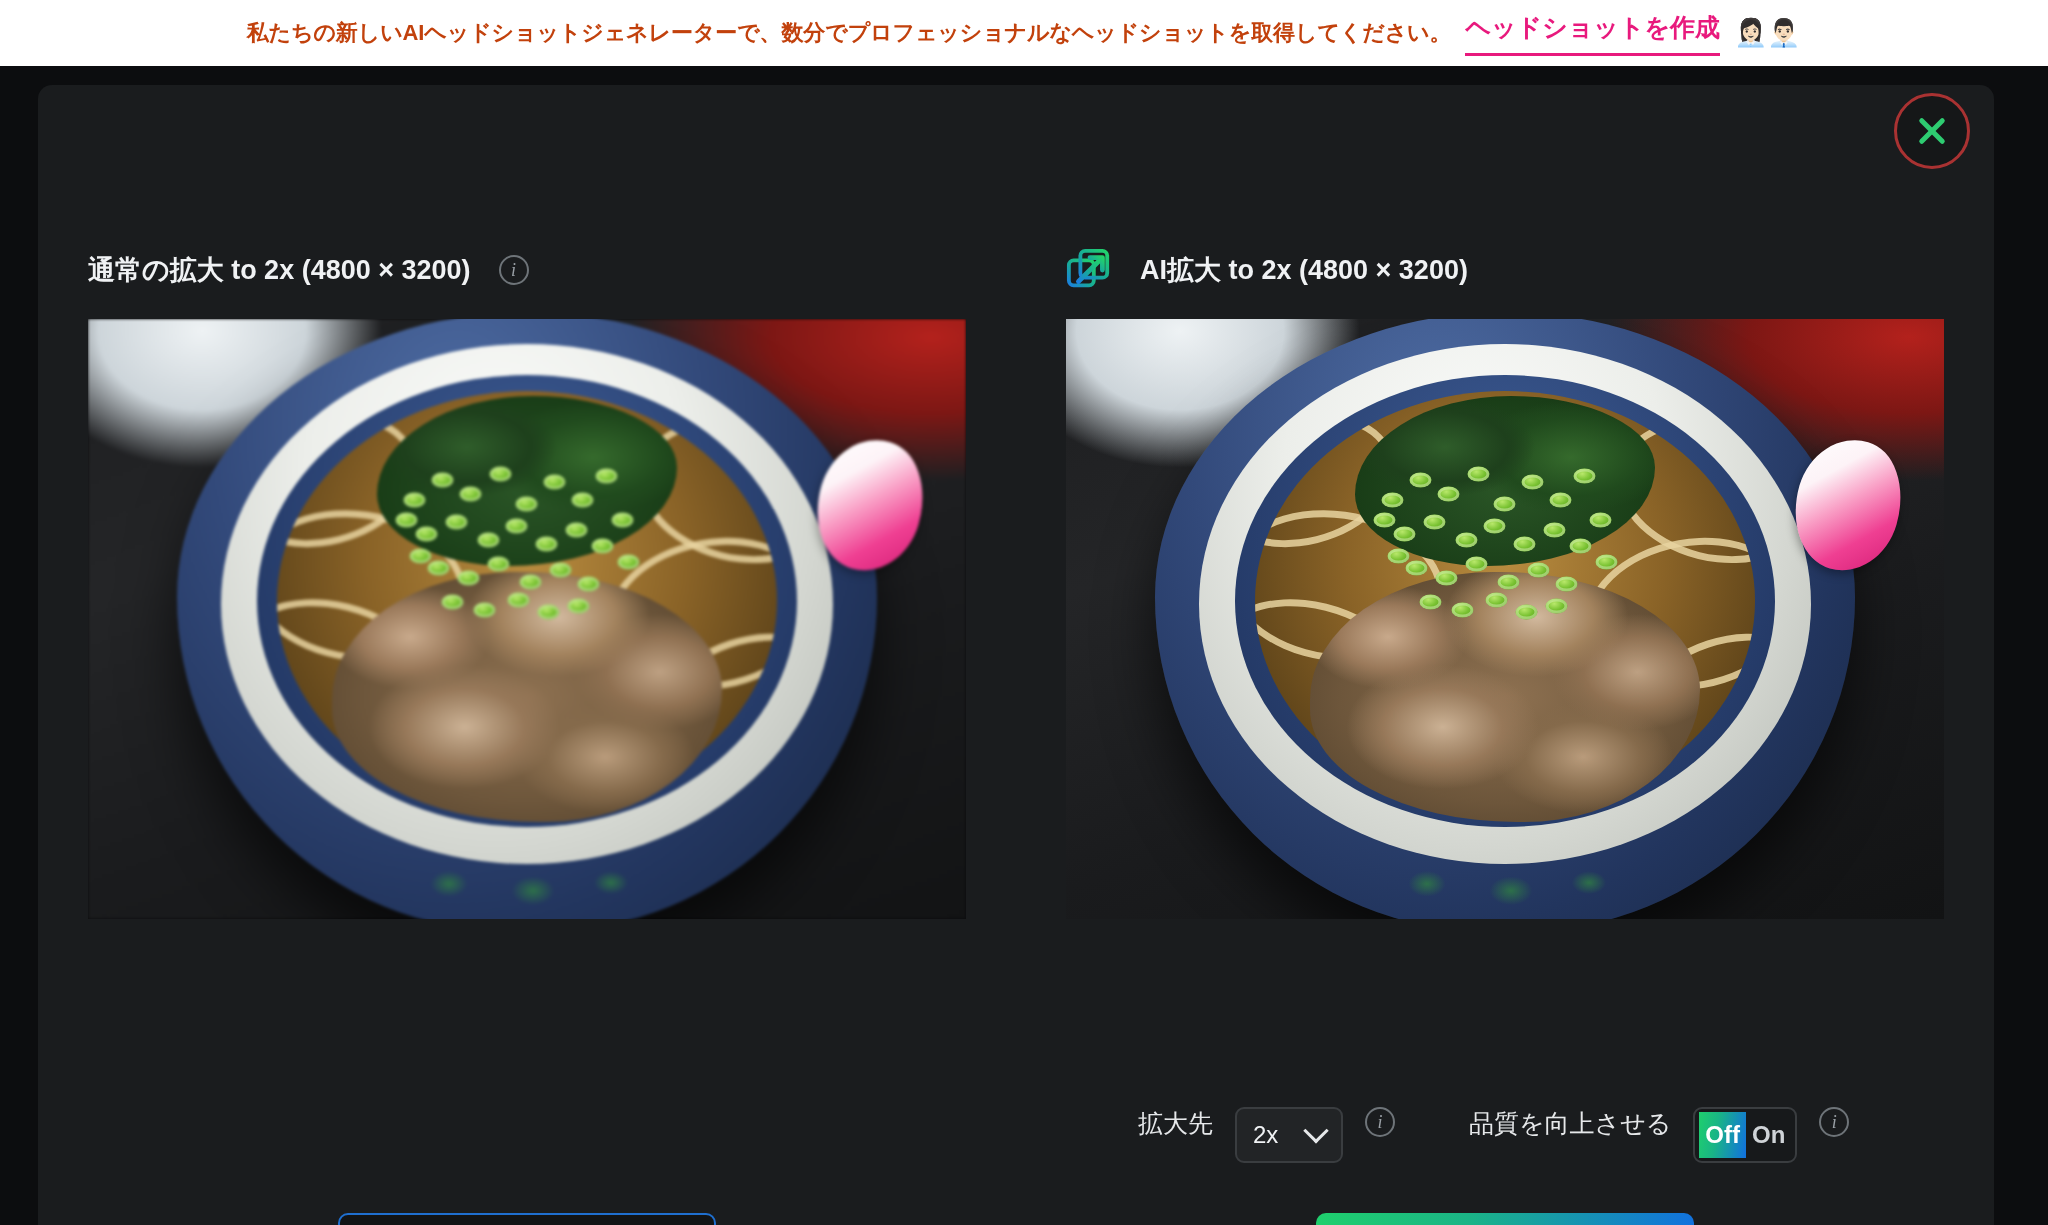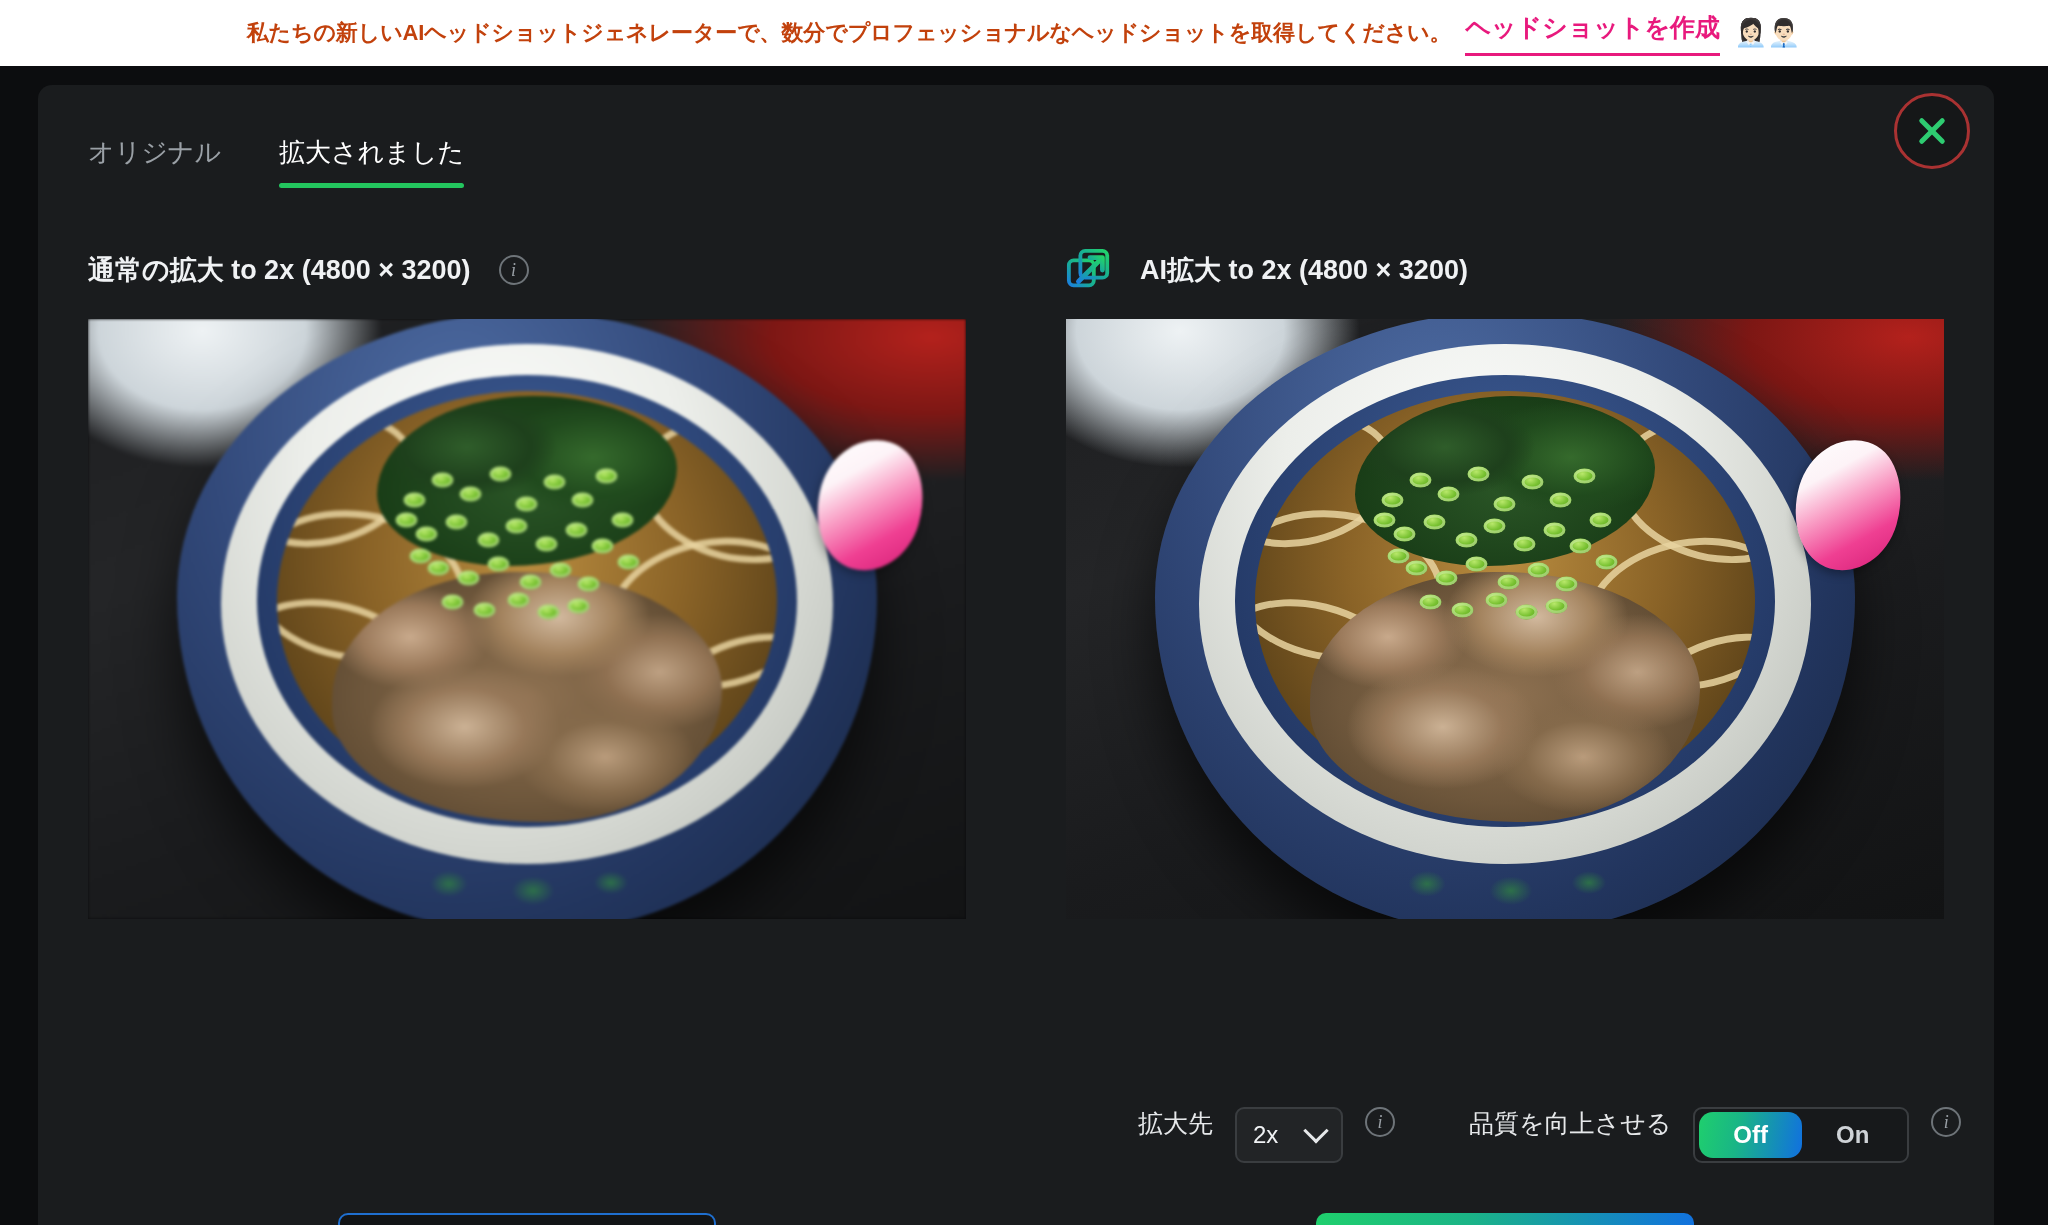--- a/index.html
+++ b/index.html
@@ -370,22 +370,22 @@
     background: #17191b;
     border: 2px solid #3a3d40;
     border-radius: 9px;
     cursor: pointer;
   }
   .toggle-opt {
     display: flex;
     align-items: center;
     justify-content: center;
     height: 46px;
-    padding: 0 34px;
-    border-radius: 14px;
+    padding: 0 6px;
+    border-radius: 0;
     font-size: 24px;
     font-weight: 700;
     color: #cfd3d7;
     cursor: pointer;
   }
   .toggle-opt.on {
     background: linear-gradient(100deg, #1fcf6d 0%, #19b586 38%, #1170e0 100%);
     color: #ffffff;
   }
 
@@ -434,28 +434,20 @@
 </div>
 
 <div class="page-backdrop"></div>
 
 <div class="modal-panel">
 
   <div class="close-button">
     <span class="close-x"></span>
   </div>
 
-  <div class="tab-bar">
-    <div class="tab inactive">
-      <span>オリジナル</span>
-    </div>
-    <div class="tab active">
-      <span>拡大されました</span>
-    </div>
-  </div>
 
   <div class="compare-grid">
 
     <div class="compare-col">
       <div class="col-header">
         <span class="col-title">通常の拡大 to 2x (4800 × 3200)</span>
         <span class="info-icon">i</span>
       </div>
 
       <div class="photo-frame">

